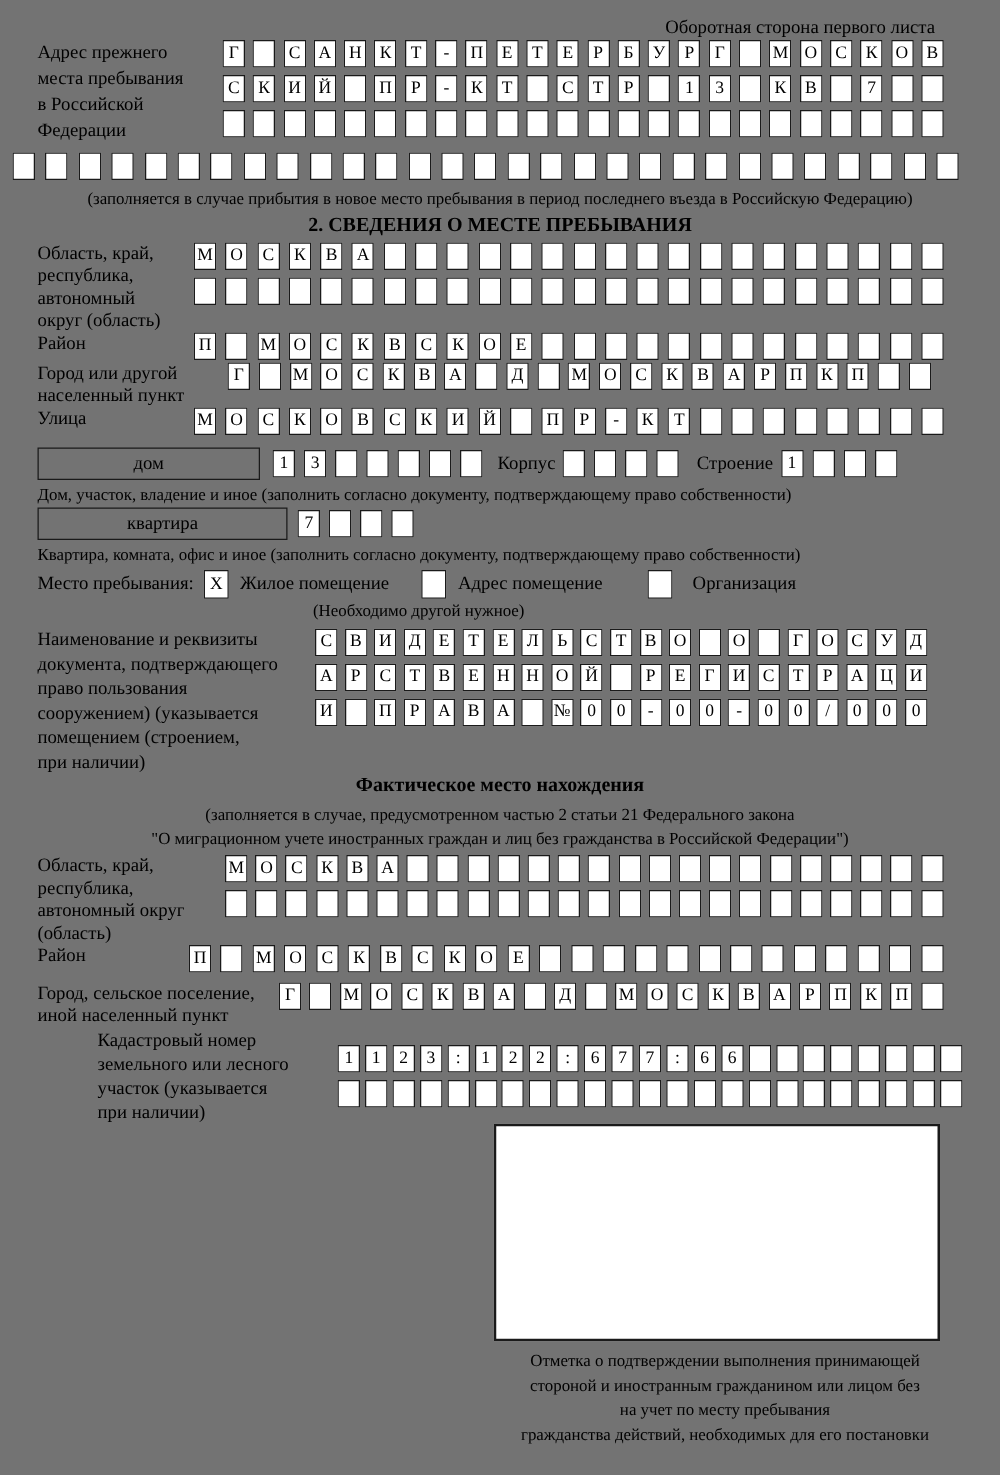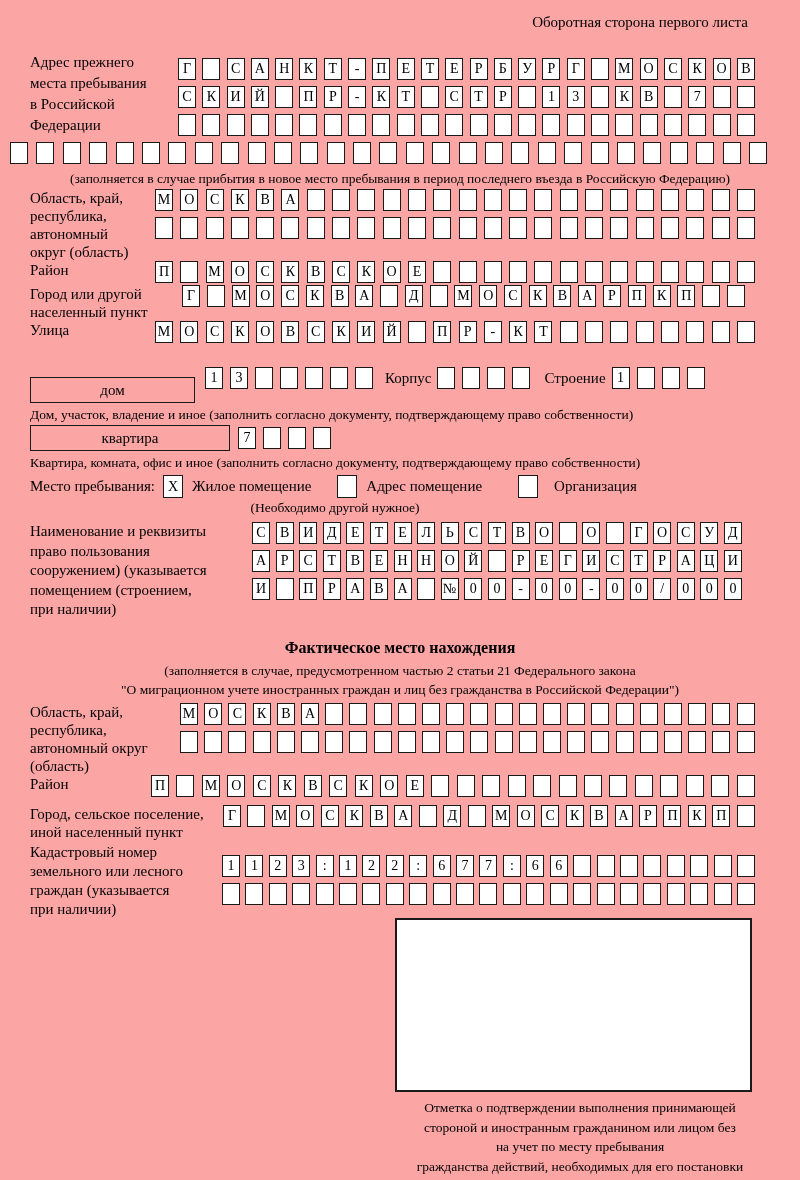--- a/index.html
+++ b/index.html
@@ -1,16 +1,16 @@
 <!DOCTYPE html>
 <html><head>
 <meta charset="utf-8">
 <style>
   html,body{margin:0;padding:0;background:#fff;}
-  .page{position:relative;width:800px;height:1180px;background:#fca5a5;color:#000;
+  .page{position:relative;width:800px;height:1180px;background:#737373;color:#000;
         font-family:"Liberation Serif",serif;padding:14px 30px 0;box-sizing:border-box;overflow:hidden;}
   .hdr{text-align:right;font-size:15px;height:18px;padding-right:22px;}
   .field{display:flex;align-items:flex-start;}
   .lbl{font-size:15px;line-height:19px;flex:none;}
   .lbl div{white-space:nowrap;}
   .cells{display:flex;justify-content:space-between;}
   .cell{width:18px;height:22px;border:1.6px solid #1a1a1a;box-sizing:border-box;flex:none;
         display:flex;align-items:center;justify-content:center;font-size:14px;background:#fff;}
   .rgap{margin-bottom:6px;}
   .widebox{border:1.6px solid #1a1a1a;height:26px;display:flex;align-items:center;justify-content:center;
@@ -23,21 +23,21 @@
   .cb{width:20px;height:23px;}
   .stamp-box{border:2px solid #1a1a1a;box-sizing:border-box;background:#fff;}
 </style>
 </head>
 <body>
 
 <div class="page">
 
   <div class="hdr">Оборотная сторона первого листа</div>
 
-  <div class="field" style="margin-top:20px;align-items:flex-end;">
+  <div class="field" style="">
     <div class="lbl" style="width:148px;line-height:21px;">
         <div>Адрес прежнего</div>
         <div>места пребывания</div>
         <div>в Российской</div>
         <div>Федерации</div>
       </div>
     <div style="width:577px;">
       <div class="cells rgap">
           <span class="cell">Г</span>
           <span class="cell"></span>
@@ -144,20 +144,21 @@
       <span class="cell"></span>
       <span class="cell"></span>
       <span class="cell"></span>
       <span class="cell"></span>
       <span class="cell"></span>
       <span class="cell"></span>
       <span class="cell"></span>
     </div>
   <div class="note center" style="margin-top:7px;">(заполняется в случае прибытия в новое место пребывания в период последнего въезда в Российскую Федерацию)</div>
 
+  <div class="sec-title" style="margin-top:5px;">2. СВЕДЕНИЯ О МЕСТЕ ПРЕБЫВАНИЯ</div>
 
   <div class="field" style="margin-top:2px;height:72px;">
     <div class="lbl" style="width:125px;line-height:18px;">
         <div>Область, край,</div>
         <div>республика,</div>
         <div>автономный</div>
         <div>округ (область)</div>
       </div>
     <div style="width:600px;">
       <div class="cells rgap">
@@ -301,21 +302,21 @@
         <span class="cell"></span>
         <span class="cell"></span>
         <span class="cell"></span>
         <span class="cell"></span>
         <span class="cell"></span>
         <span class="cell"></span>
       </div>
   </div>
 
   <div class="inline-row" style="margin-top:10px;">
-    <div class="widebox" style="width:165px;margin-top:24px;">дом</div>
+    <div class="widebox" style="width:178px;">дом</div>
     <div class="gcells" style="margin-left:10px;">
         <span class="cell">1</span>
         <span class="cell">3</span>
         <span class="cell"></span>
         <span class="cell"></span>
         <span class="cell"></span>
         <span class="cell"></span>
         <span class="cell"></span>
       </div>
     <div class="lbl" style="margin-left:12px;">Корпус</div>
@@ -353,20 +354,21 @@
     <span class="cell cb" style="margin-left:26px;"></span>
     <div class="lbl" style="margin-left:9px;">Адрес помещение</div>
     <span class="cell cb" style="margin-left:36px;"></span>
     <div class="lbl" style="margin-left:16px;">Организация</div>
   </div>
   <div class="note center" style="margin-top:2px;margin-left:30px;width:550px;">(Необходимо другой нужное)</div>
 
   <div class="field" style="margin-top:6px;height:117px;">
     <div class="lbl" style="width:222px;line-height:19.5px;">
         <div>Наименование и реквизиты</div>
+        <div>документа, подтверждающего</div>
         <div>право пользования</div>
         <div>сооружением) (указывается</div>
         <div>помещением (строением,</div>
         <div>при наличии)</div>
       </div>
     <div style="width:490px;">
       <div class="cells rgap">
           <span class="cell">С</span>
           <span class="cell">В</span>
           <span class="cell">И</span>
@@ -562,24 +564,24 @@
         <span class="cell">А</span>
         <span class="cell">Р</span>
         <span class="cell">П</span>
         <span class="cell">К</span>
         <span class="cell">П</span>
         <span class="cell"></span>
       </div>
   </div>
 
   <div class="field" style="margin-top:2px;height:72px;">
-    <div class="lbl" style="width:192px;line-height:19px;">
+    <div class="lbl" style="width:192px;line-height:19px;margin-left:48px;">
         <div>Кадастровый номер</div>
         <div>земельного или лесного</div>
-        <div>граждан (указывается</div>
+        <div>участок (указывается</div>
         <div>при наличии)</div>
       </div>
     <div style="width:533px;padding-top:12px;">
       <div class="cells rgap">
           <span class="cell">1</span>
           <span class="cell">1</span>
           <span class="cell">2</span>
           <span class="cell">3</span>
           <span class="cell">:</span>
           <span class="cell">1</span>

